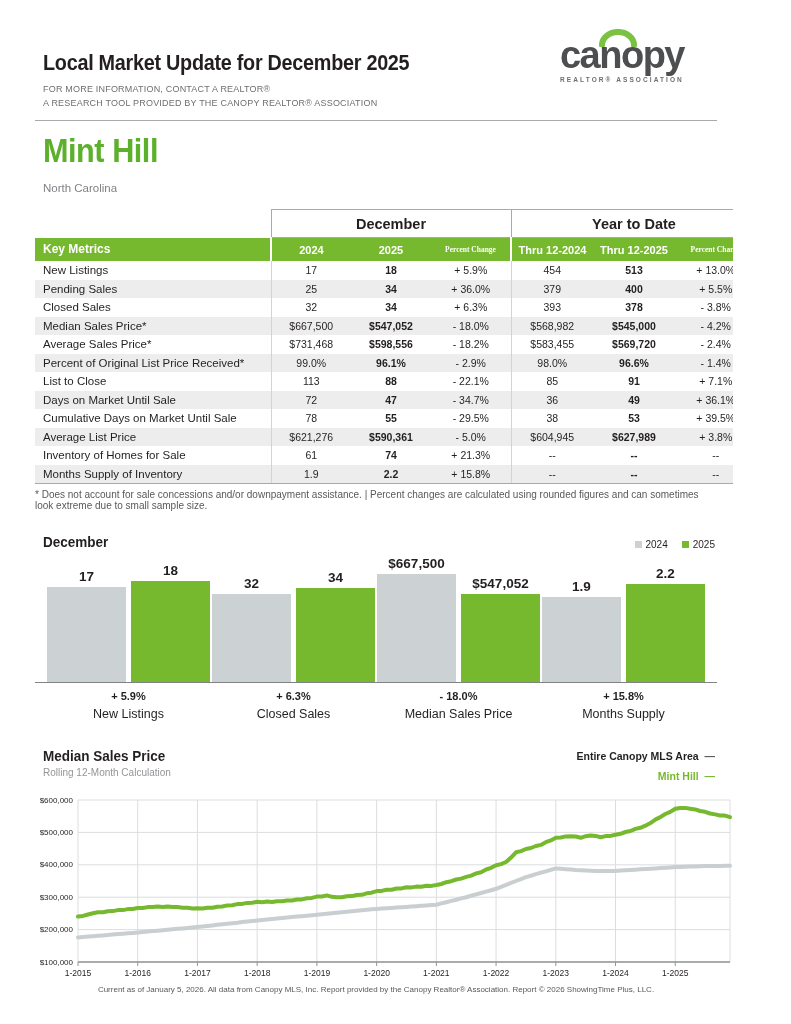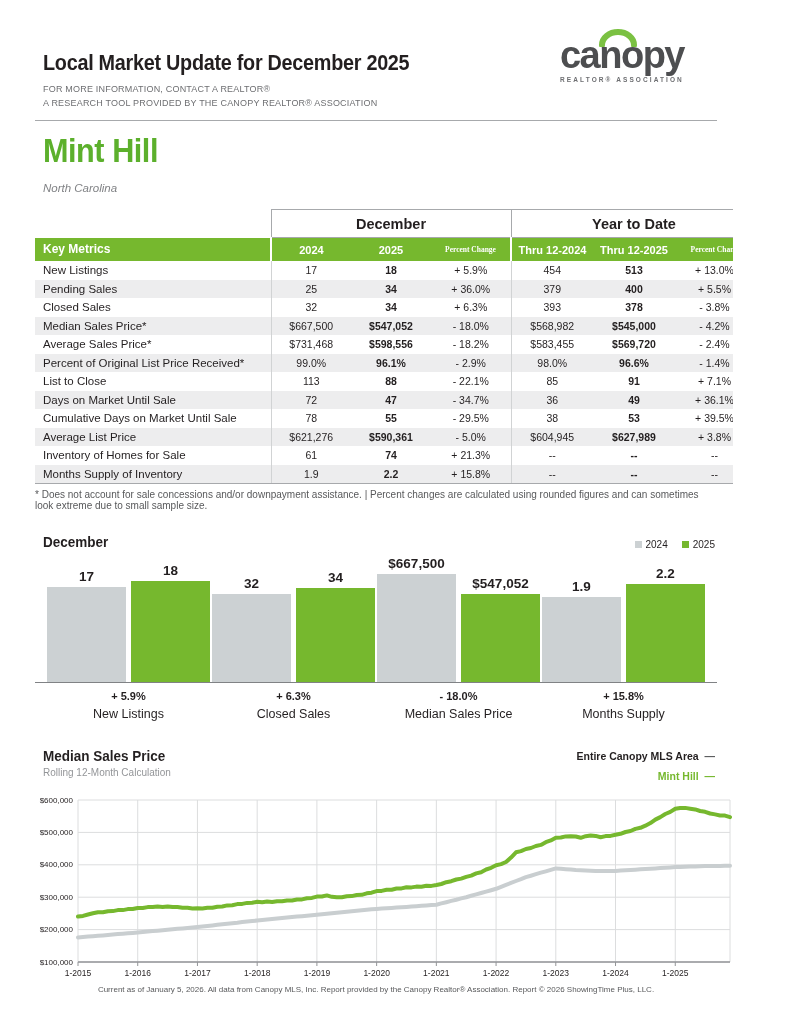--- a/index.html
+++ b/index.html
@@ -9,36 +9,36 @@
   
   .header-row{position:relative;padding-top:40px;}
   h1{font-size:22px;font-weight:bold;margin:10px 0 7px 8px;letter-spacing:-.3px;}
   .subtitle{margin-left:8px;font-size:9px;color:#6d6e71;line-height:1.5;letter-spacing:.2px;}
   .logo{position:absolute;top:36px;right:10px;width:170px;text-align:center;}
   .logo-word{font-size:38px;font-weight:bold;color:#4d4e50;letter-spacing:-1.5px;line-height:1;position:relative;}
   .logo-arc{position:absolute;left:61px;top:-7px;}
   .logo-sub{font-size:6.5px;letter-spacing:2.1px;color:#6d6e71;margin-top:2px;font-weight:bold;}
   .rule{border:none;border-top:1px solid #a7a9ac;margin:10px 0 0 0;}
   h2.area{font-size:34px;font-weight:bold;color:var(--green-title,#5cb02c);margin:10px 0 0 8px;letter-spacing:-.5px;}
-  .state{margin:12px 0 0 8px;font-size:11.5px;color:#808285;font-style:italic;}
+  .state{margin:12px 0 0 8px;font-size:11.5px;color:#808285;}
   
   .metrics{margin-top:15px;}
   table{width:100%;border-collapse:collapse;table-layout:fixed;}
   .grouphead th{background:#fff;}
   .grouphead .ghead{border:1px solid #a7a9ac;font-size:14.5px;font-weight:bold;height:25px;}
   .grouphead .nob{border:none;}
   .greenhead th{background:var(--green,#76b82e);color:#fff;height:21px;font-size:11px;font-weight:bold;text-align:center;}
   .greenhead .km{text-align:left;padding-left:8px;font-size:12px;}
   .greenhead .gs{border-left:2px solid #fff;}
   .greenhead .pc{font-size:7.5px;font-family:Liberation Serif, serif;}
   tbody td{height:18.5px;font-size:10.5px;text-align:center;padding:0;}
   tbody td.metric{text-align:left;padding-left:8px;font-size:11.5px;}
   tbody td.b{font-weight:bold;}
   tbody td.gs{border-left:1px solid #d1d3d4;}
-  tbody td:last-child{border-right:6px solid #3b82f6;}
+  tbody td:last-child{border-right:1px solid #3b82f6;}
   tbody tr:nth-child(even){background:#ededee;}
   tbody tr:last-child td{border-bottom:1px solid #a7a9ac;}
   .footnote{margin-top:5px;font-size:10px;color:#58595b;}
   
   .barchart{margin-top:22px;}
   .bar-head{display:flex;justify-content:space-between;align-items:flex-end;padding:0 2px 0 8px;}
   h3{font-size:15px;font-weight:bold;margin:0;}
   .legend{font-size:10px;display:flex;align-items:center;}
   .sw{width:7px;height:7px;display:inline-block;margin:0 4px 0 14px;}
   #bar-row{display:flex;justify-content:space-between;align-items:flex-end;height:130px;padding:0 12px;margin-top:2px;}

